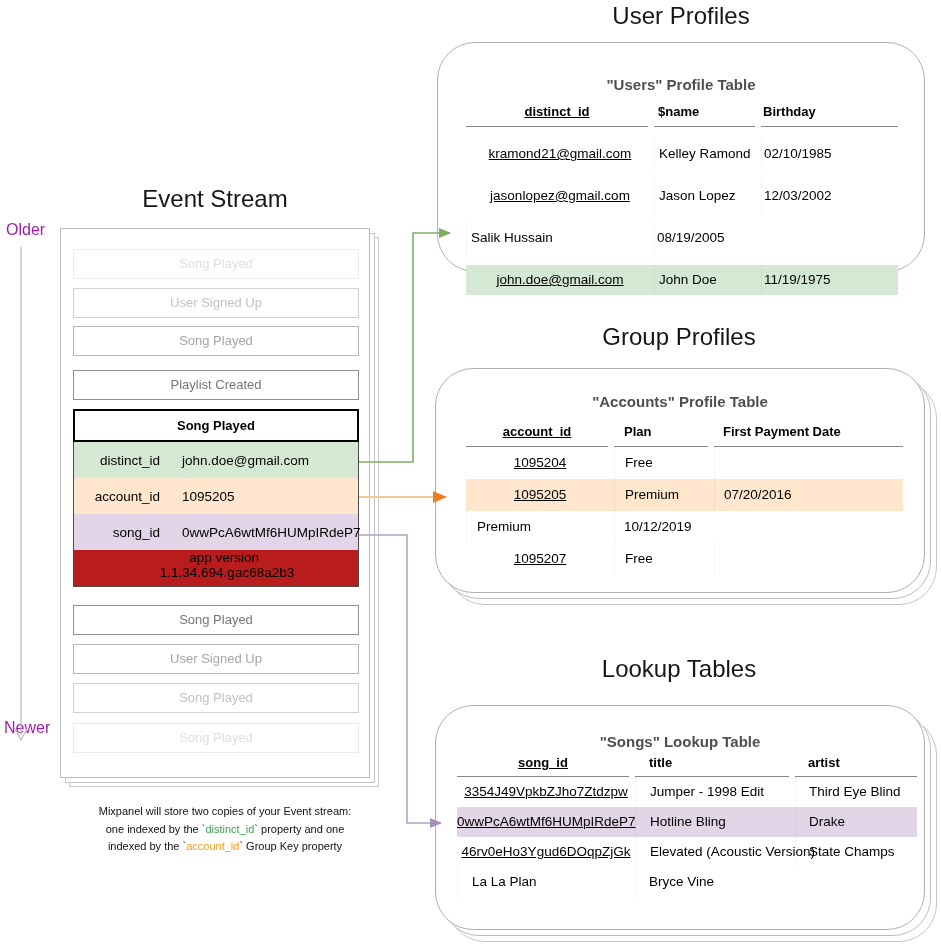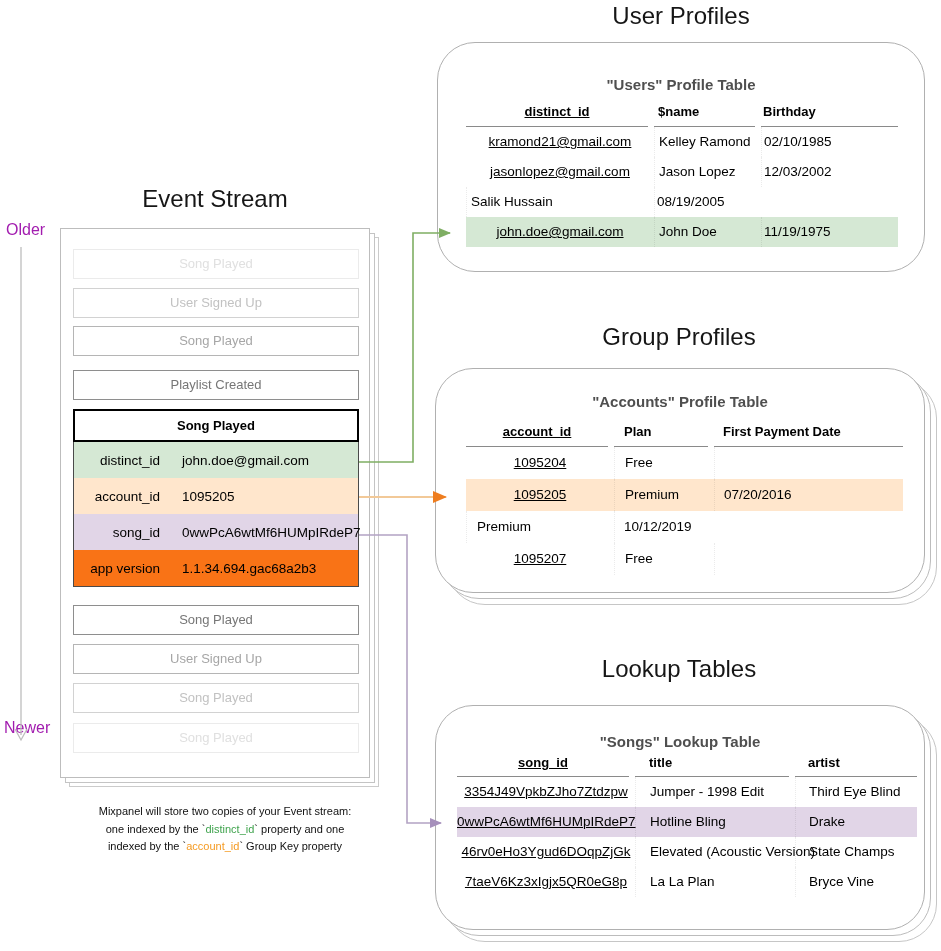--- a/index.html
+++ b/index.html
@@ -26,21 +26,21 @@
   .prop-card{position:absolute;left:73px;top:409px;width:286px;}
   .prop-header{box-sizing:border-box;height:33px;line-height:29px;border:2px solid #000;
     background:#fff;font-weight:bold;font-size:13px;text-align:center;color:#000;}
   .prop-rows{border:1px solid #4a4a4a;border-top:none;background:#fff;}
   .prop-row{height:36px;display:flex;align-items:center;font-size:13.5px;}
   .prop-key{width:86px;text-align:right;flex:none;}
   .prop-val{margin-left:22px;white-space:nowrap;}
   .hl-green{background:var(--green-fill);}
   .hl-orange{background:var(--orange-fill);}
   .hl-purple{background:var(--purple-fill);}
-  .hl-none{background:#f97316;}
+  .hl-none{background:#b91c1c;flex-direction:column;}
   
   .caption{position:absolute;left:25px;top:803px;width:400px;text-align:center;
     font-size:11px;line-height:17.5px;color:#111;}
   .cap-green{color:var(--caption-green);}
   .cap-orange{color:var(--caption-orange);}
   
   .card{position:absolute;background:#fff;border:1.4px solid #b0b0b0;border-radius:38px;}
   .card-user{left:437px;top:42px;width:486px;height:228px;}
   .g-main{left:435px;top:368px;width:488px;height:223px;}
   .g-s1{left:441px;top:374px;width:488px;height:223px;border-color:#bcbcbc;}
@@ -58,21 +58,21 @@
   .head-cell.c1,.head-cell.c2{margin-right:6px;}
   .cell{white-space:nowrap;overflow:visible;}
   .cell.c1{text-align:center;}
   .cell.c2{padding-left:var(--p2);}
   .cell.c3{padding-left:var(--p3);}
   .trow{font-size:13.5px;}
   .trow .cell.c2,.trow .cell.c3{border-left:1px dotted rgba(0,0,0,0.08);}
   .u{text-decoration:underline;}
   .tbl-user{left:466px;top:100px;--c1:188px;--c2:107px;--c3:137px;--p2:4px;--p3:2px;}
   .tbl-user .thead{height:27px;line-height:24px;}
-  .tbl-user .trow{height:30px;line-height:30px;}
+  .tbl-user .trow{height:30px;line-height:30px;margin-top:12px;}
   .tbl-group{left:466px;top:420px;--c1:148px;--c2:100px;--c3:189px;--p2:10px;--p3:9px;}
   .tbl-group .thead{height:27px;line-height:24px;}
   .tbl-group .trow{height:32px;line-height:32px;}
   .tbl-songs{left:457px;top:752px;--c1:178px;--c2:160px;--c3:122px;--p2:14px;--p3:13px;}
   .tbl-songs .thead{height:25px;line-height:22px;}
   .tbl-songs .trow{height:30px;line-height:30px;}
   
   #overlay{position:absolute;left:0;top:0;width:941px;height:951px;pointer-events:none;z-index:6;}
   .ln-green{stroke:var(--green-arrow);fill:none;stroke-width:1.6;}
   .ln-orange{stroke:var(--orange-arrow-line);fill:none;stroke-width:2;}
@@ -222,21 +222,20 @@
           <div class="cell c1"><span class="u">0wwPcA6wtMf6HUMpIRdeP7</span></div>
           <div class="cell c2">Hotline Bling</div>
           <div class="cell c3">Drake</div>
         </div>
         <div class="trow">
           <div class="cell c1"><span class="u">46rv0eHo3Ygud6DOqpZjGk</span></div>
           <div class="cell c2">Elevated (Acoustic Version)</div>
           <div class="cell c3">State Champs</div>
         </div>
         <div class="trow">
-          <div class="cell c1"><span class="u">7taeV6Kz3xIgjx5QR0eG8p</span></div>
           <div class="cell c2">La La Plan</div>
           <div class="cell c3">Bryce Vine</div>
         </div>
       </div>
   </div>
 
   <svg id="overlay" xmlns="http://www.w3.org/2000/svg">
     <defs>
       <marker id="m-green" markerUnits="userSpaceOnUse" markerWidth="12" markerHeight="10" refX="11" refY="5" orient="auto">
         <path d="M0,0 L12,5 L0,10 Z" style="fill:var(--green-arrow)"></path>

